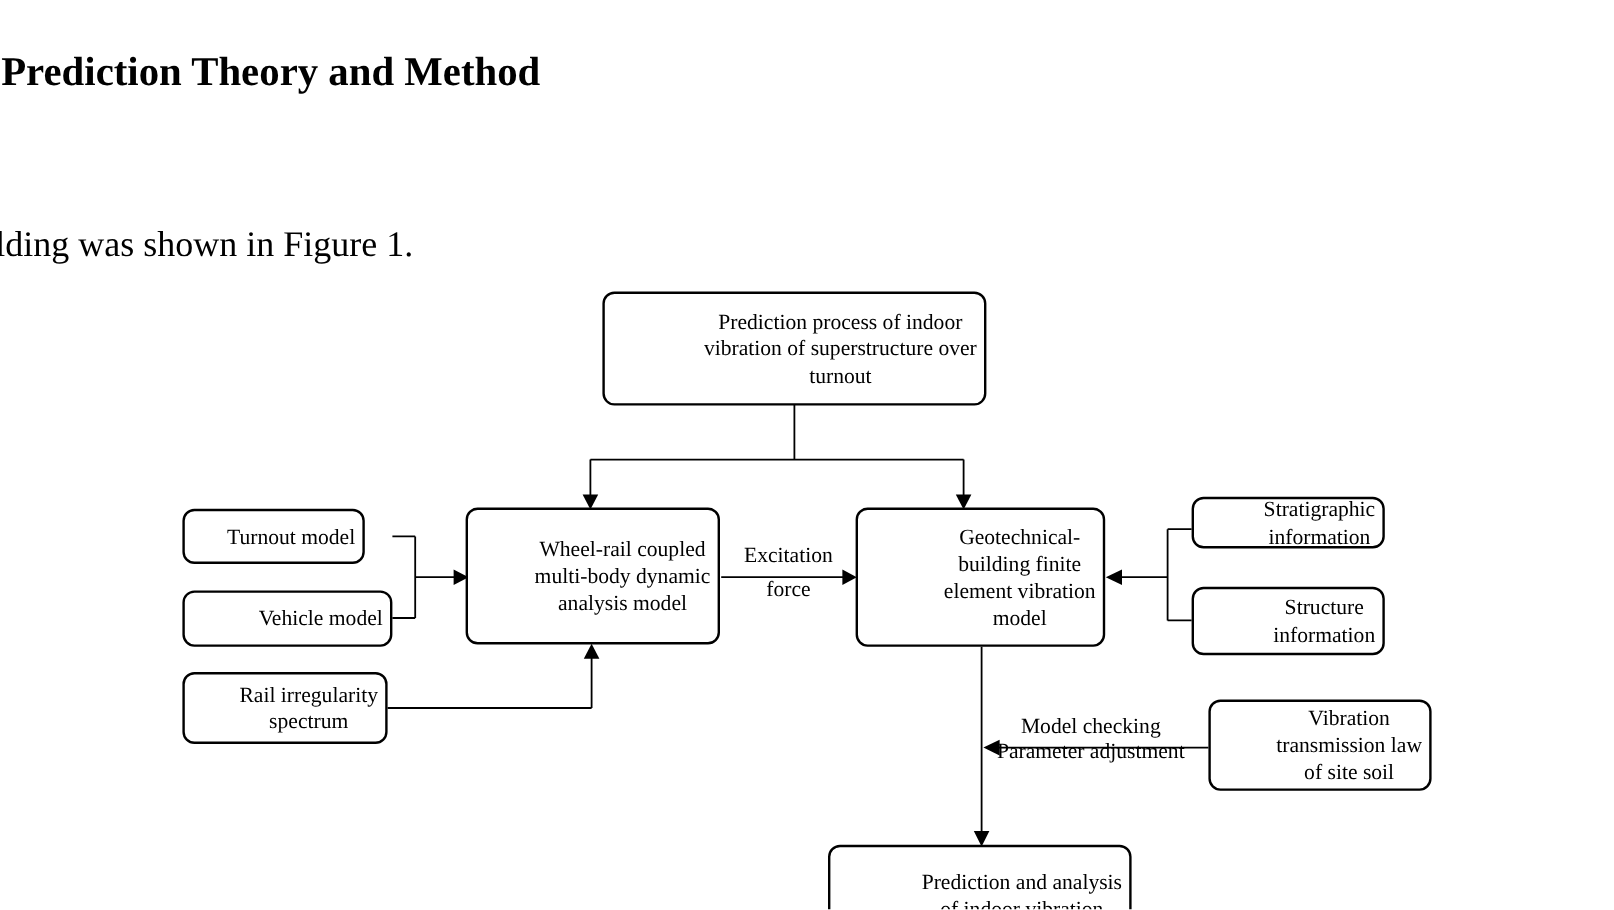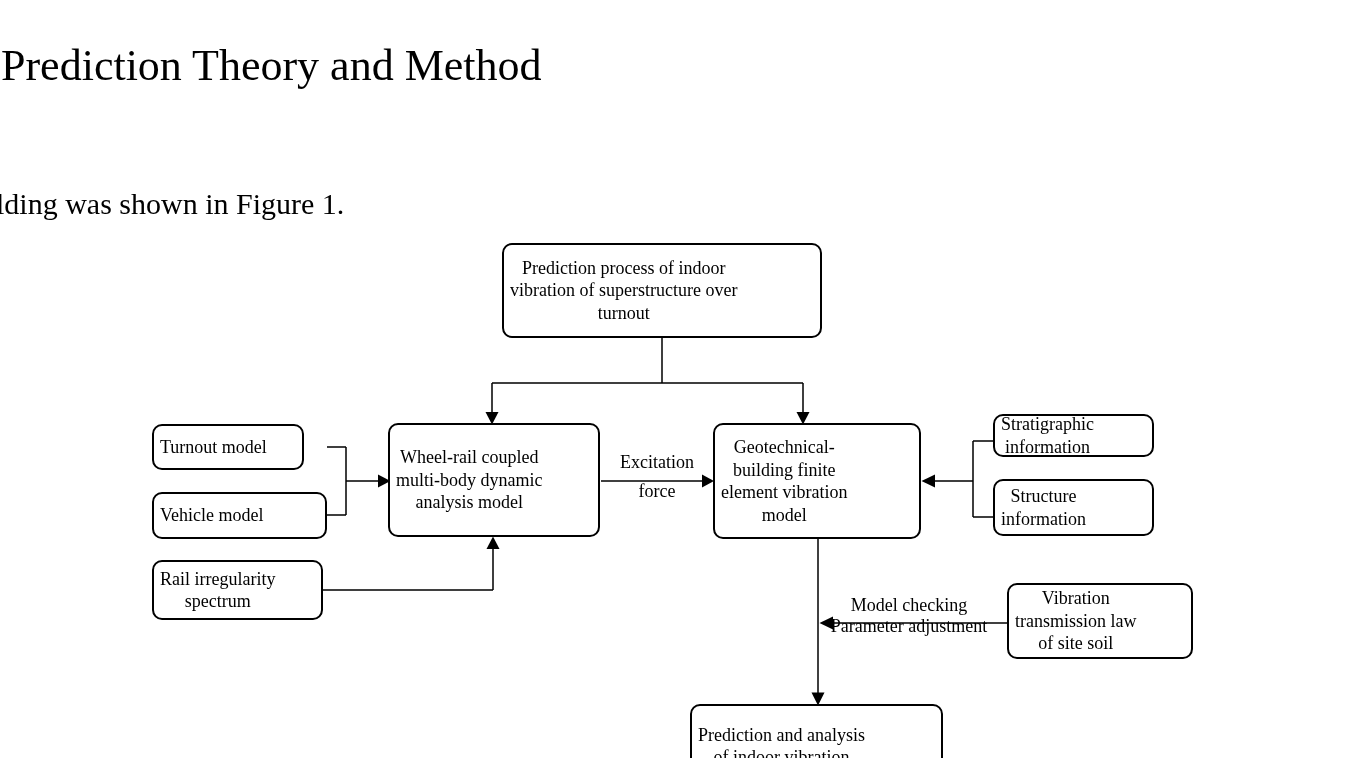--- a/index.html
+++ b/index.html
@@ -1,29 +1,29 @@
 <!DOCTYPE html>
 <html><head>
 <meta charset="utf-8">
 <style>
   html,body{margin:0;padding:0;background:#fff;}
   .page{
     position:relative;width:1345px;height:758px;background:#ffffff;
     overflow:hidden;color:#000;font-family:"Liberation Serif",serif;
   }
   .abs{position:absolute;}
-  .h1{font-weight:normal;font-size:44px;line-height:1.15;white-space:nowrap;}
+  .h1{font-weight:bold;font-size:34px;line-height:1.15;white-space:nowrap;}
   .h2{font-weight:bold;font-size:33px;line-height:1.15;white-space:nowrap;}
   .body-line{font-size:30px;line-height:1.15;white-space:nowrap;}
   .justified{word-spacing:18px;}
   .connectors{position:absolute;left:0;top:0;}
   .dbox{
     position:absolute;box-sizing:border-box;
     border:2.5px solid #000;border-radius:10px;background:#fff;
-    display:flex;align-items:center;justify-content:flex-start;
+    display:flex;align-items:center;justify-content:flex-end;
     text-align:center;font-size:18px;line-height:1.25;
     padding:2px 6px;
   }
   .dbox span{white-space:pre-line;}
   .flow-label{
     position:absolute;text-align:center;font-size:18px;white-space:pre-line;
   }
   .lbl-excitation{line-height:29px;}
   .lbl-feedback{line-height:21px;}
 </style>
@@ -87,21 +87,21 @@
 building finite
 element vibration
 model</span>
   </div>
 
   <div class="dbox" style="left:993px;top:414px;width:161px;height:43px">
     <span>Stratigraphic
 information</span>
   </div>
 
-  <div class="dbox" style="left:993px;top:479px;width:161px;height:57px">
+  <div class="dbox" style="left:993px;top:489px;width:161px;height:57px">
     <span>Structure
 information</span>
   </div>
 
   <div class="dbox" style="left:1007px;top:583px;width:186px;height:76px">
     <span>Vibration
 transmission law
 of site soil</span>
   </div>
 

